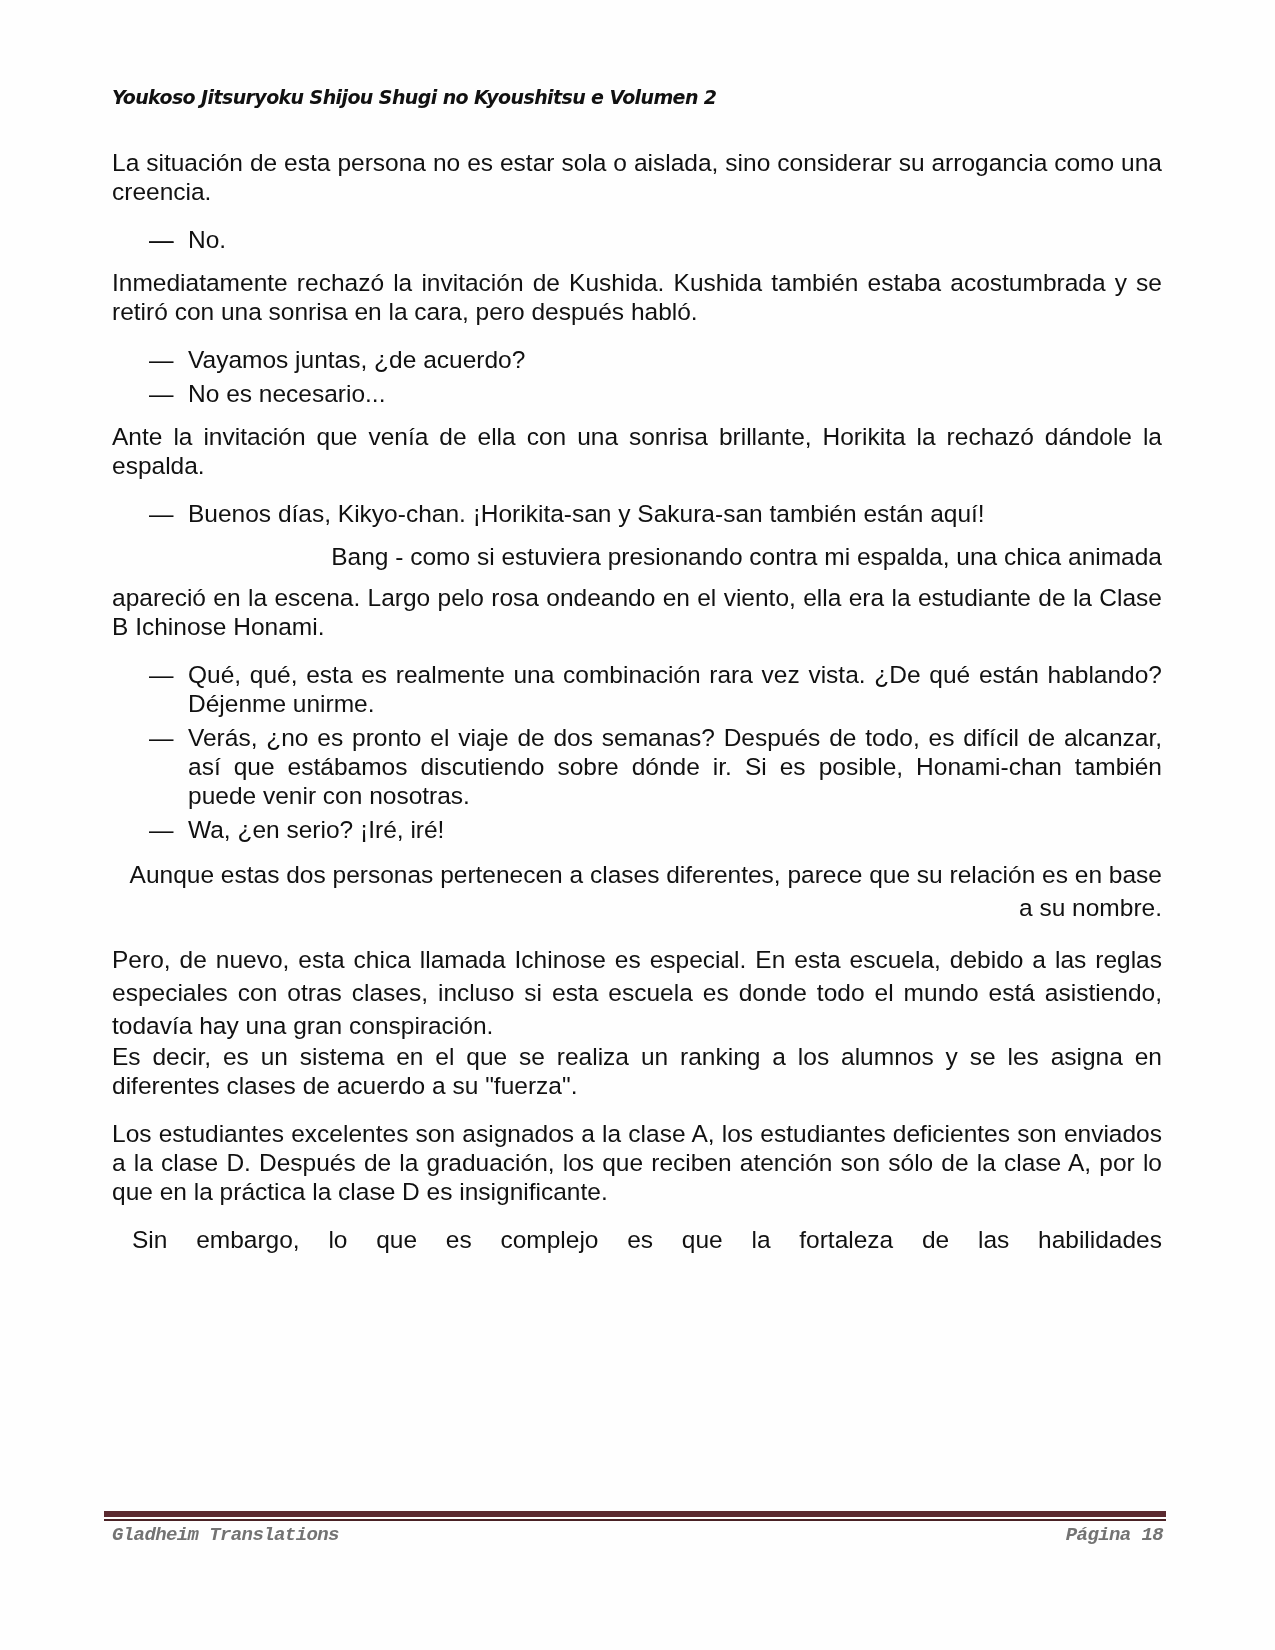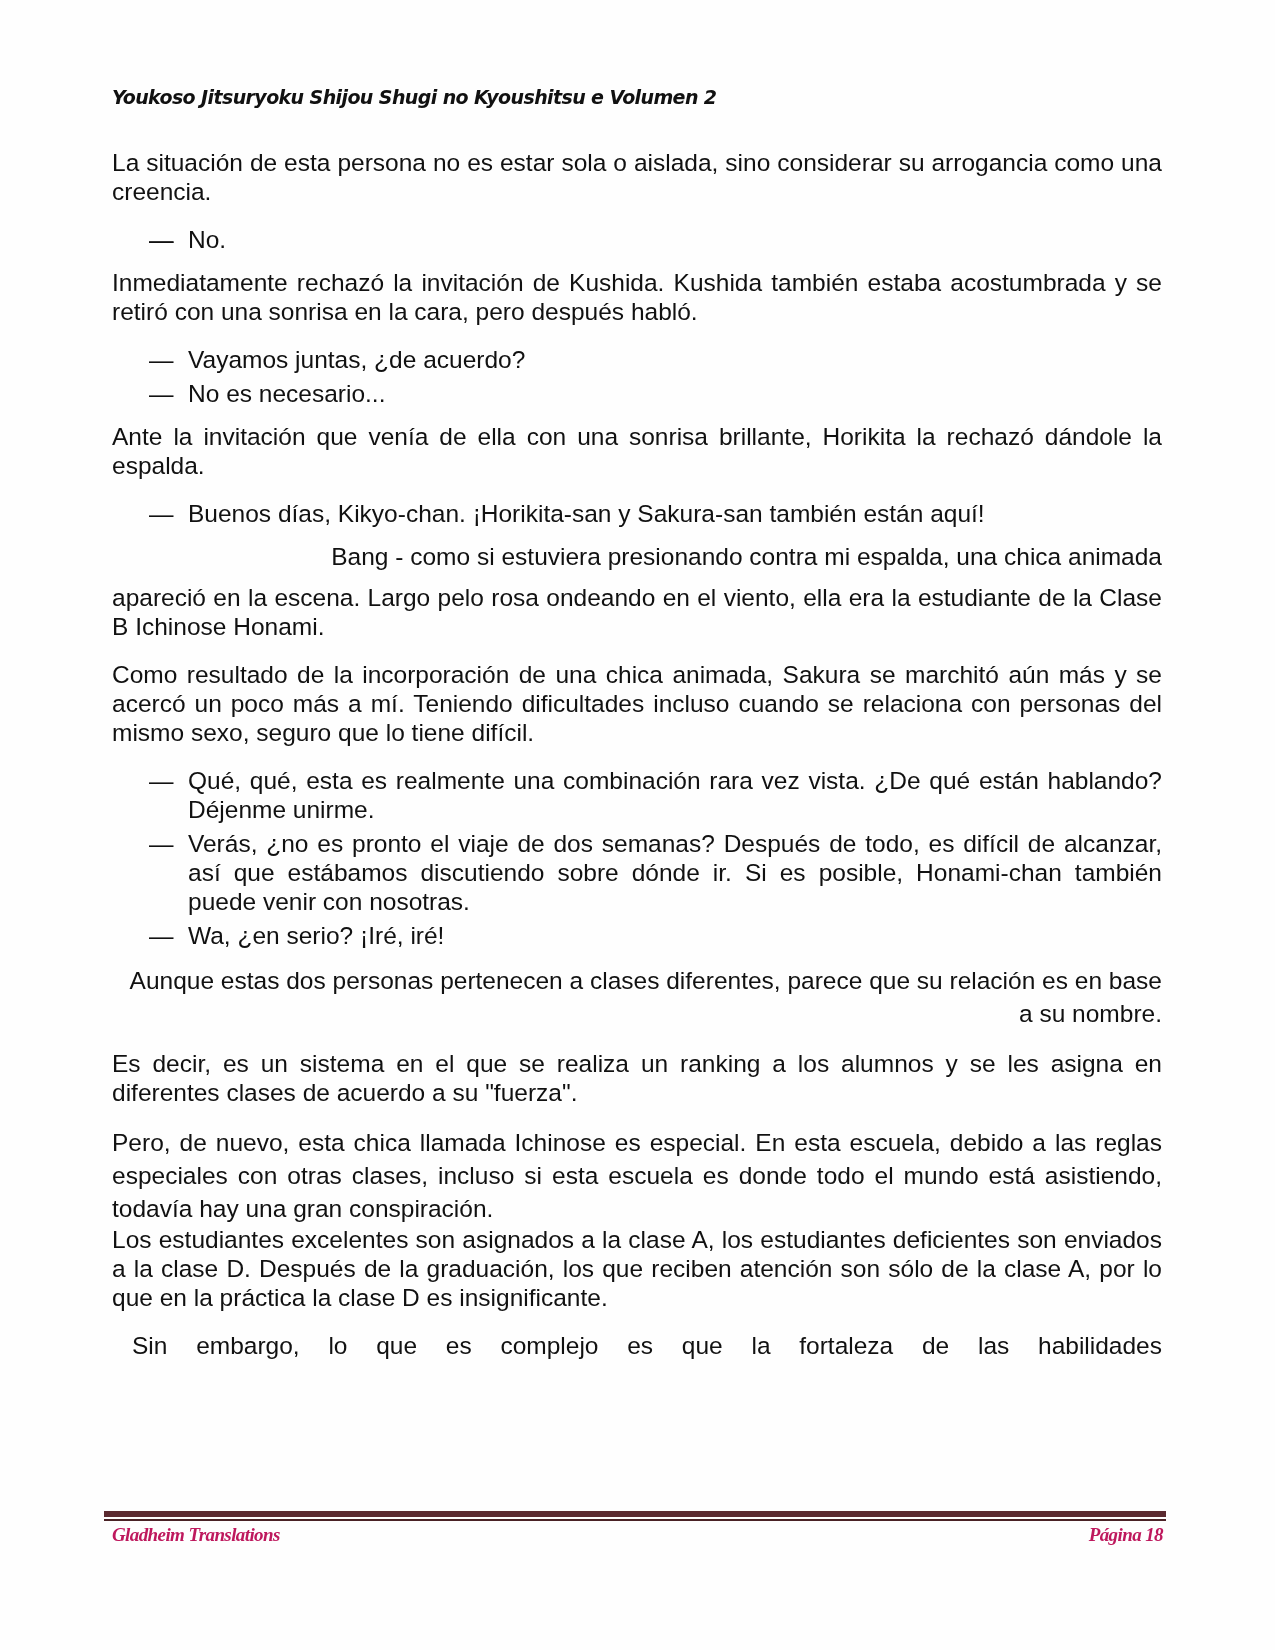--- a/index.html
+++ b/index.html
@@ -22,22 +22,22 @@
     position: relative; margin: 0 0 5px 0; padding-left: 76px; text-align: justify;
   }
   .dlg .dash { position: absolute; left: 37px; top: 0; }
   .dlg.nojust { text-align: left; }
   .footer-rule { position: absolute; left: 104px; top: 1511px; width: 1062px; }
   .footer-rule .thick { height: 6px; background: #5b2a30; }
   .footer-rule .gap { height: 2px; background: #fefefe; }
   .footer-rule .thin { height: 1.5px; background: #4a2226; }
   .footer-left, .footer-right {
     position: absolute; top: 1524px;
-    font-family: Liberation Serif, serif; font-weight: bold; font-style: italic;
-    font-size: 19px; letter-spacing: -0.6px; color: #be185d; text-align: center;
+    font-family: Liberation Mono, monospace; font-weight: bold; font-style: italic;
+    font-size: 19px; letter-spacing: -0.6px; color: #737373; text-align: center;
   }
   .footer-left { left: 112px; }
   .footer-right { right: 112px; margin-left: 12px; }
 </style>
 </head>
 <body>
 
 <div class="page">
 
   <div class="running-header">Youkoso Jitsuryoku Shijou Shugi no Kyoushitsu e Volumen 2</div>
@@ -74,41 +74,40 @@
     <div class="dlg-group">
       <div class="dlg">
         <span class="dash">—</span>
         <span>Buenos días, Kikyo-chan. ¡Horikita-san y Sakura-san también están aquí!</span>
       </div>
     </div>
 
     <p class="para nojust" style="margin-bottom:12px;">Bang - como si estuviera presionando contra mi espalda, una chica animada</p>
     <p class="para">apareció en la escena. Largo pelo rosa ondeando en el viento, ella era la estudiante de la Clase B Ichinose Honami.</p>
 
-    <p class="para">Como resultado de la incorporación de una chica animada, Sakura se marchitó aún más y se acercó un poco más a mí. Teniendo dificultades incluso cuando se relaciona con personas del mismo sexo, seguro que lo tiene difícil.</p>
 
     <div class="dlg-group">
       <div class="dlg">
         <span class="dash">—</span>
         <span>Qué, qué, esta es realmente una combinación rara vez vista. ¿De qué están hablando? Déjenme unirme.</span>
       </div>
       <div class="dlg">
         <span class="dash">—</span>
         <span>Verás, ¿no es pronto el viaje de dos semanas? Después de todo, es difícil de alcanzar, así que estábamos discutiendo sobre dónde ir. Si es posible, Honami-chan también puede venir con nosotras.</span>
       </div>
       <div class="dlg nojust">
         <span class="dash">—</span>
         <span>Wa, ¿en serio? ¡Iré, iré!</span>
       </div>
     </div>
 
     <p class="para loose nojust">Aunque estas dos personas pertenecen a clases diferentes, parece que su relación es en base a su nombre.</p>
 
+    <p class="para loose" style="margin-bottom:0;">Pero, de nuevo, esta chica llamada Ichinose es especial. En esta escuela, debido a las reglas especiales con otras clases, incluso si esta escuela es donde todo el mundo está asistiendo, todavía hay una gran conspiración.</p>
     <p class="para">Es decir, es un sistema en el que se realiza un ranking a los alumnos y se les asigna en diferentes clases de acuerdo a su "fuerza".</p>
-    <p class="para loose" style="margin-bottom:0;">Pero, de nuevo, esta chica llamada Ichinose es especial. En esta escuela, debido a las reglas especiales con otras clases, incluso si esta escuela es donde todo el mundo está asistiendo, todavía hay una gran conspiración.</p>
 
     <p class="para">Los estudiantes excelentes son asignados a la clase A, los estudiantes deficientes son enviados a la clase D. Después de la graduación, los que reciben atención son sólo de la clase A, por lo que en la práctica la clase D es insignificante.</p>
 
     <p class="para" style="text-align-last: justify; margin-left: 20px;">Sin embargo, lo que es complejo es que la fortaleza de las habilidades</p>
   </div>
 
   <div class="footer-rule">
     <div class="thick"></div>
     <div class="gap"></div>
     <div class="thin"></div>

